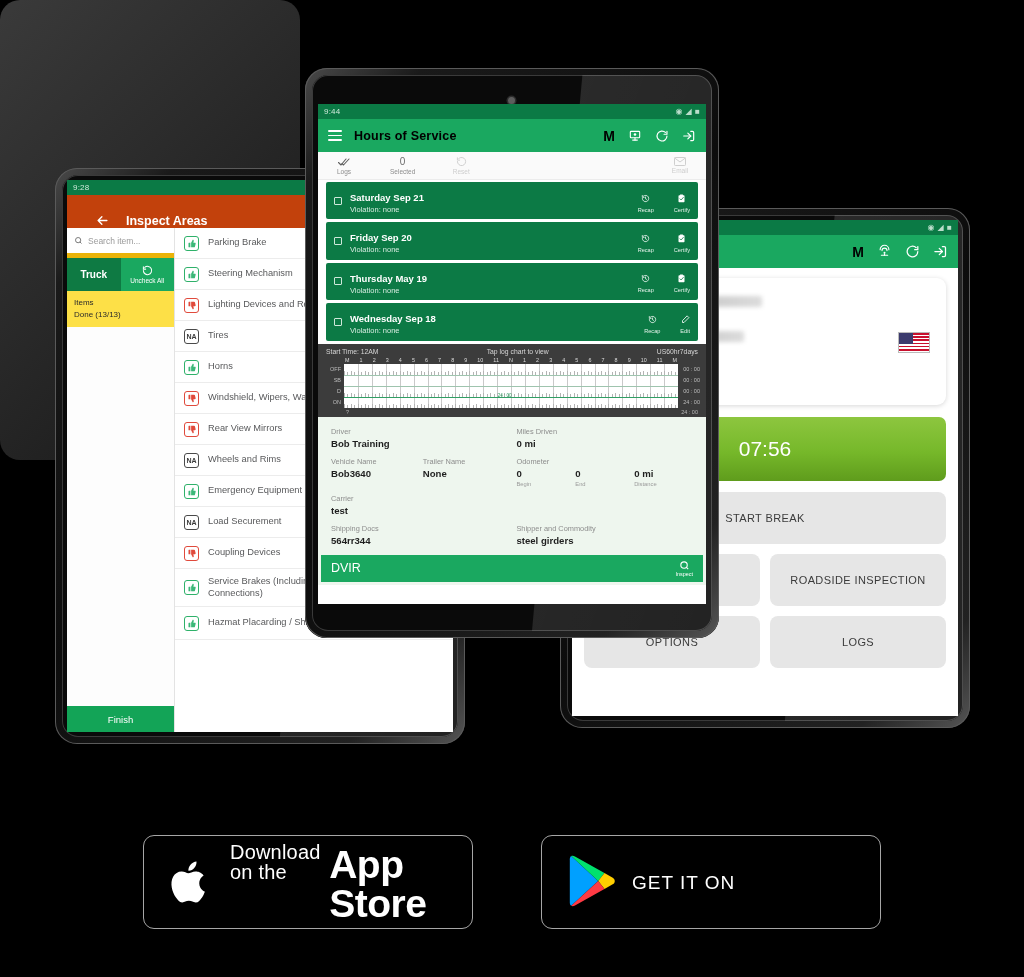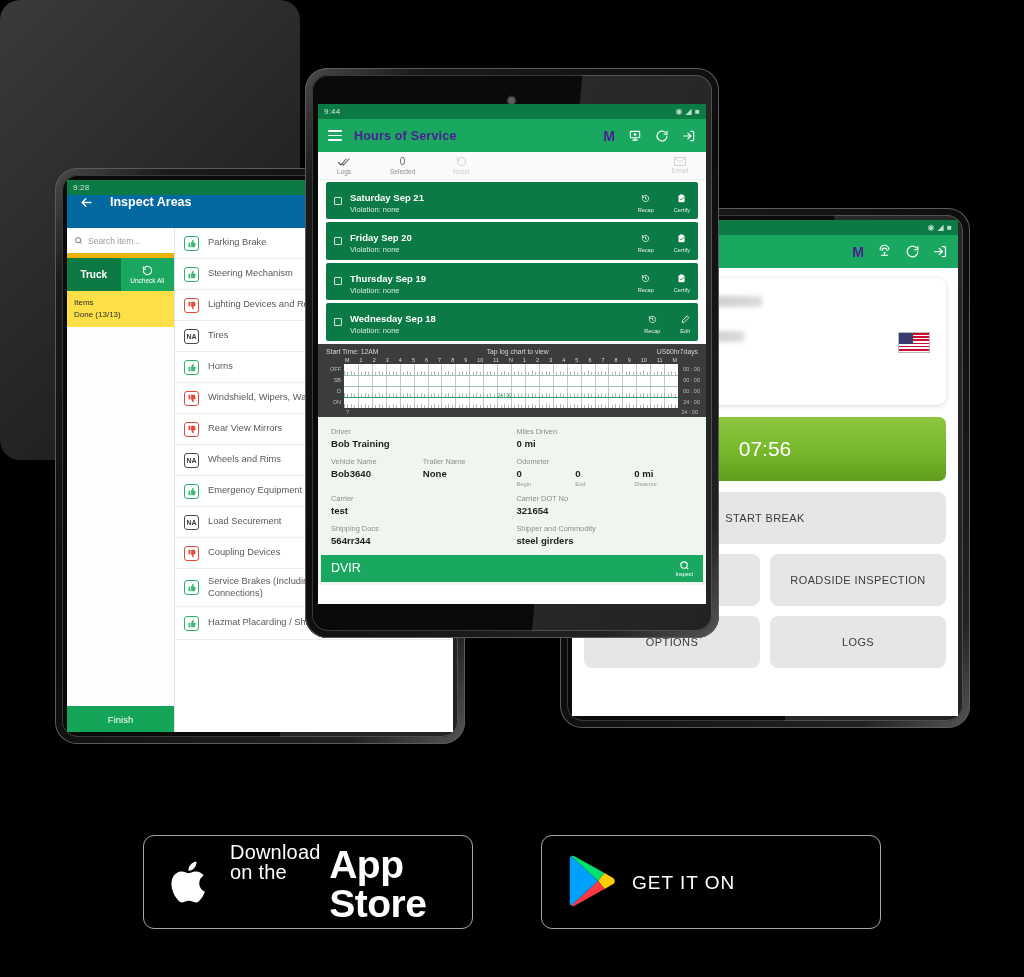--- a/index.html
+++ b/index.html
@@ -40,34 +40,34 @@
 
   
   .statusbar {
     height: 15px; background: #0b7a45; color: #cfe9db;
     display: flex; align-items: center; justify-content: space-between;
     padding: 0 6px; font-size: 8px; letter-spacing: .2px;
   }
   .statusbar .sb-right { display: flex; gap: 3px; align-items: center; opacity: .9; }
   .appbar {
     height: 33px; background: #1aa860; display: flex; align-items: center;
-    padding: 0 10px; gap: 12px; color: #4c1d95;
+    padding: 0 10px; gap: 12px; color: #000000;
   }
   .appbar .title { font-size: 12.5px; font-weight: 600; letter-spacing: .2px; }
   .appbar .spacer { flex: 1; }
   .appbar .acts { display: flex; align-items: center; gap: 13px; }
   .ic { display: inline-flex; align-items: center; justify-content: center; }
   .ic svg { display: block; }
   .ham { width: 14px; display: flex; flex-direction: column; gap: 3px; }
   .ham i { display: block; height: 1.8px; background: #fff; border-radius: 1px; }
 
   
   #tablet-left { left: 55px; top: 168px; width: 410px; height: 576px; }
   #screen-left { left: 12px; top: 12px; width: 386px; height: 552px; }
-  .insp-top { display: flex; align-items: flex-start; height: 33px; background: #0369a1; color: #fff; padding: 0 12px; gap: 16px; }
+  .insp-top { display: flex; align-items: flex-end; height: 33px; background: #c2410c; color: #fff; padding: 0 28px; gap: 16px; }
   .insp-top .t { font-size: 12.5px; font-weight: 600; }
   .insp-body { display: flex; height: calc(100% - 48px); background: #fafafa; }
   .insp-left { width: 108px; background: #fff; border-right: 1px solid #e3e3e3; display: flex; flex-direction: column; }
   .insp-search { height: 30px; display: flex; align-items: center; gap: 5px; padding: 0 7px; border-bottom: 5px solid #eab308; }
   .insp-search .ph { font-size: 8.5px; color: #9a9a9a; }
   .insp-tabs { display: flex; height: 33px; }
   .insp-tabs .tab-truck {
     flex: 1; background: #0e7a43; color: #fff; font-size: 10px; font-weight: 700;
     display: flex; align-items: center; justify-content: center;
   }
@@ -132,21 +132,21 @@
   .timecard .tc-bot { font-size: 10.5px; text-align: left; }
   .btn-grid { margin-top: 11px; display: grid; grid-template-columns: 1fr 1fr; gap: 10px; }
   .dbtn {
     background: #e6e6e6; border-radius: 8px; height: 52px;
     display: flex; align-items: center; justify-content: center;
     font-size: 11px; color: #3b3b3b; letter-spacing: .4px;
   }
   .dbtn.wide { grid-column: 1 / -1; }
 
   
-  #tablet-center { left: 305px; top: 68px; width: 414px; height: 570px; z-index: 5; }
+  #tablet-center { left: 305px; top: 68px; width: 414px; height: 570px; z-index: 5; border-radius: 21px; }
   #screen-center { left: 13px; top: 36px; width: 388px; height: 500px; }
   .hos-toolbar {
     height: 28px; background: #fafafa; display: flex; align-items: center;
     padding: 0 14px; gap: 34px; border-bottom: 1px solid #ececec;
   }
   .hos-tool { display: flex; flex-direction: column; align-items: center; gap: 1px; min-width: 24px; }
   .hos-tool .tl { font-size: 6.5px; color: #8d8d8d; }
   .hos-tool .tn { font-size: 10px; color: #6c6c6c; line-height: 1; }
   .hos-tool.dim { opacity: .42; }
   .hos-tool.right { margin-left: auto; }
@@ -612,21 +612,21 @@
                     <rect x="4" y="3" width="16" height="19" rx="2"></rect>
                     <rect x="8" y="1" width="8" height="4" rx="1" fill="#fff"></rect>
                     <path d="M8 13l3 3 6-7" stroke="#0c7a45" stroke-width="2" fill="none" stroke-linecap="round" stroke-linejoin="round"></path>
                   </svg></span>
                 <span class="cap">Certify</span>
               </span>
             </span>
           </div>
           <div class="log-row">
             <span class="cb"></span>
-            <span class="txt"><span class="d1">Thursday Sep 19</span><span class="d2" style="display:block">Violation: none</span></span>
+            <span class="txt"><span class="d1">Thursday May 19</span><span class="d2" style="display:block">Violation: none</span></span>
             <span class="acts">
               <span class="log-act">
                 <span><svg width="9" height="9" viewBox="0 0 24 24" fill="none" stroke="#fff" stroke-width="2" stroke-linecap="round">
                     <path d="M3.5 12a8.5 8.5 0 1 0 2.6-6.1"></path>
                     <path d="M3.5 4v5h5"></path>
                     <path d="M12 8v4.5l3 1.8"></path>
                   </svg></span>
                 <span class="cap">Recap</span>
               </span>
               <span class="log-act">
@@ -1073,24 +1073,20 @@
                 </div>
               </div>
             </div>
           </div>
 
           <div class="dl-grid">
             <div class="dl-col" style="flex:1.05">
               <div class="dl-k">Carrier</div>
               <div class="dl-v">test</div>
             </div>
-            <div class="dl-col">
-              <div class="dl-k">Carrier DOT No</div>
-              <div class="dl-v">321654</div>
-            </div>
           </div>
 
           <div class="dl-grid" style="margin-bottom:0">
             <div class="dl-col" style="flex:1.05">
               <div class="dl-k">Shipping Docs</div>
               <div class="dl-v">564rr344</div>
             </div>
             <div class="dl-col">
               <div class="dl-k">Shipper and Commodity</div>
               <div class="dl-v">steel girders</div>

